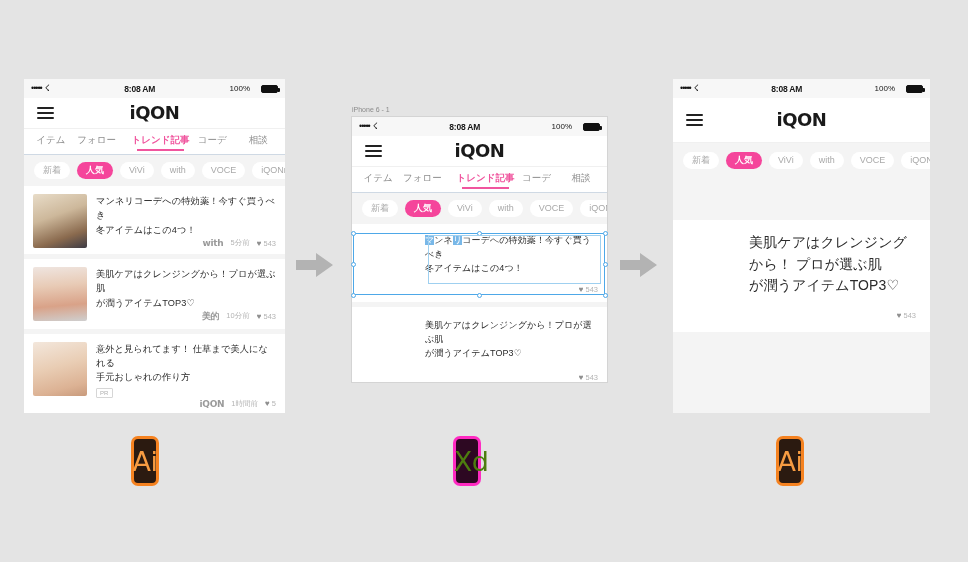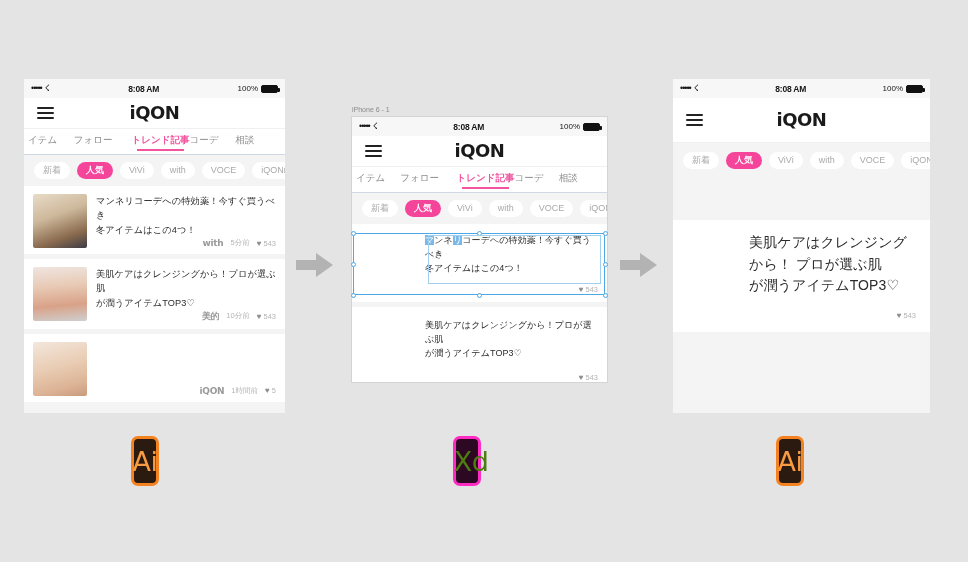--- a/index.html
+++ b/index.html
@@ -35,21 +35,21 @@
     padding: 0 7px;
     box-sizing: border-box;
     font-size: 8.5px;
     color: #161616;
     letter-spacing: 0;
   }
   .sb-left { display: flex; align-items: center; gap: 3px; }
   .dots { letter-spacing: -1px; font-size: 9px; line-height: 1; }
   .wifi-ic { font-size: 9px; line-height: 1; position: relative; top: -0.5px; }
   .sb-center { font-size: 8.5px; font-weight: 600; letter-spacing: -0.2px;}
-  .sb-right { display: flex; align-items: center; gap: 3px; font-size: 8px;}
+  .sb-right { display: flex; align-items: center; gap: 11px; font-size: 8px;}
   .batt {
     width: 17px; height: 8px; border: 1px solid #111; border-radius: 2px;
     position: relative; box-sizing: border-box; background: #111;
   }
   .batt:after{
     content:""; position:absolute; right:-3px; top:2px; width:2px; height:4px;
     background:#111; border-radius:0 1px 1px 0;
   }
 
   
@@ -85,21 +85,21 @@
     align-items: center;
     justify-content: space-between;
     padding: 0 4px;
     box-sizing: border-box;
     position: relative;
   }
   .tab {
     font-size: 9.5px;
     color: #8d8d8d;
     flex: 1;
-    text-align: left;
+    text-align: center;
     white-space: nowrap;
     position: relative;
     padding-bottom: 4px;
   }
   .tab.active { color: #f0559e; font-weight: 700; margin-left: 12px; }
   .tab.active:after{
     content:""; position:absolute; left: 10%; right: 10%; bottom: 0px;
     height: 1.6px; background: #f0559e;
   }
   .tabs-underline{
@@ -305,20 +305,25 @@
           <span class="src-logo">美的</span>
           <span>10分前</span>
           <span><span class="heart">♥</span> <span>543</span></span>
         </div>
       </div>
     </div>
 
     <div class="article">
       <div class="thumb t3"></div>
       <div class="art-body">
+        <div class="art-title">
+          <span>意外と見られてます！ 仕草まで美人になれる</span><br>
+          <span>手元おしゃれの作り方</span>
+          <br><span class="pr-badge">PR</span>
+        </div>
         <div class="art-meta">
           <span class="src-logo">iQON</span>
           <span>1時間前</span>
           <span><span class="heart">♥</span> <span>5</span></span>
         </div>
       </div>
     </div>
 
   </div>
 </div>

